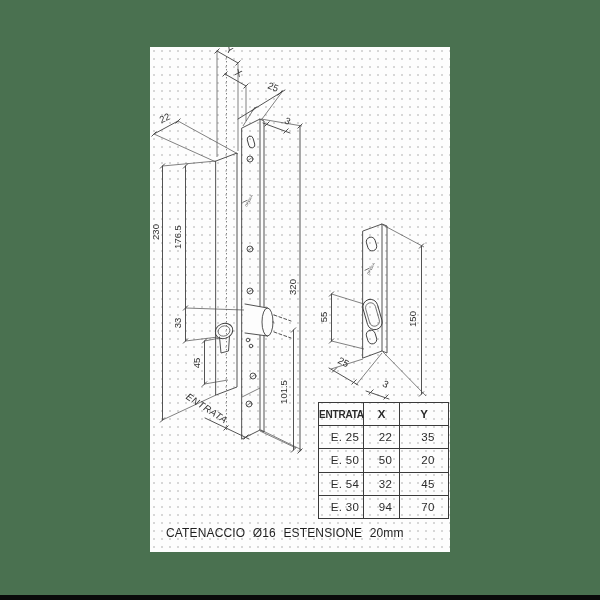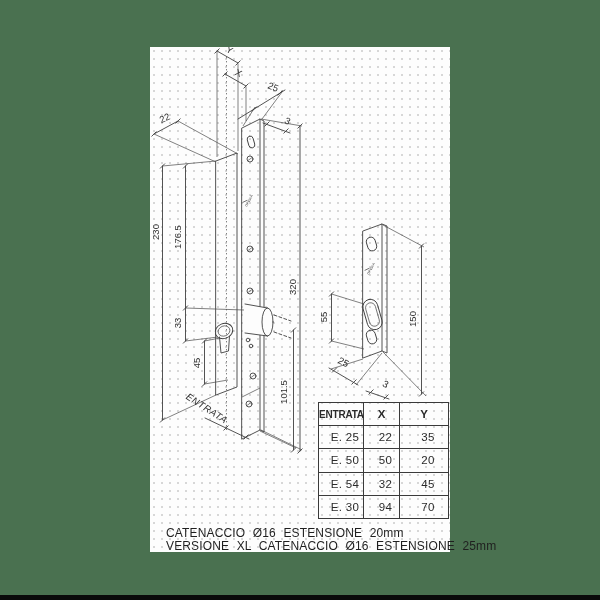--- a/index.html
+++ b/index.html
@@ -278,18 +278,17 @@
       </tr>
       <tr>
         <td>E. 30</td>
         <td>94</td>
         <td>70</td>
       </tr>
     </tbody>
       </table>
 
     <div class="caption cap1">CATENACCIO Ø16 ESTENSIONE 20mm</div>
-    <div class="caption cap2">VERSIONE XL CATENACCIO Ø16 ESTENSIONE 25mm</div>
 
   </div>
 
   <div class="bottom-bar"></div>
 </div>
 
 </body></html>

